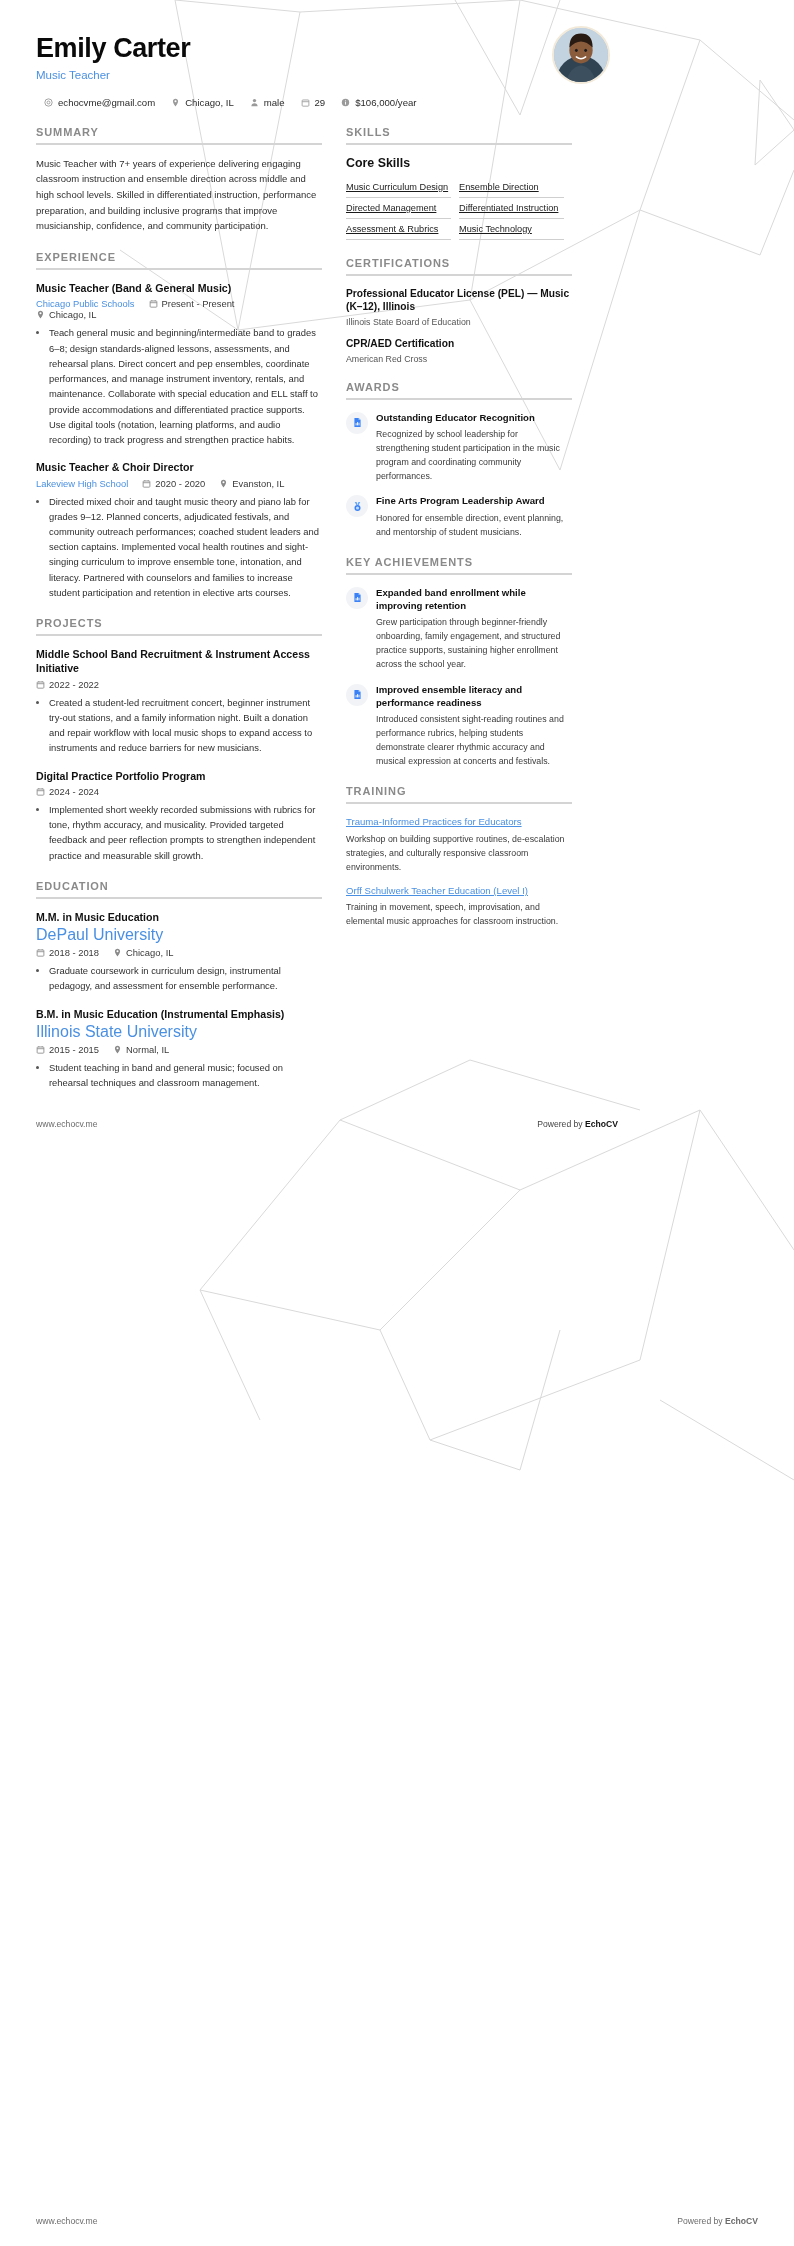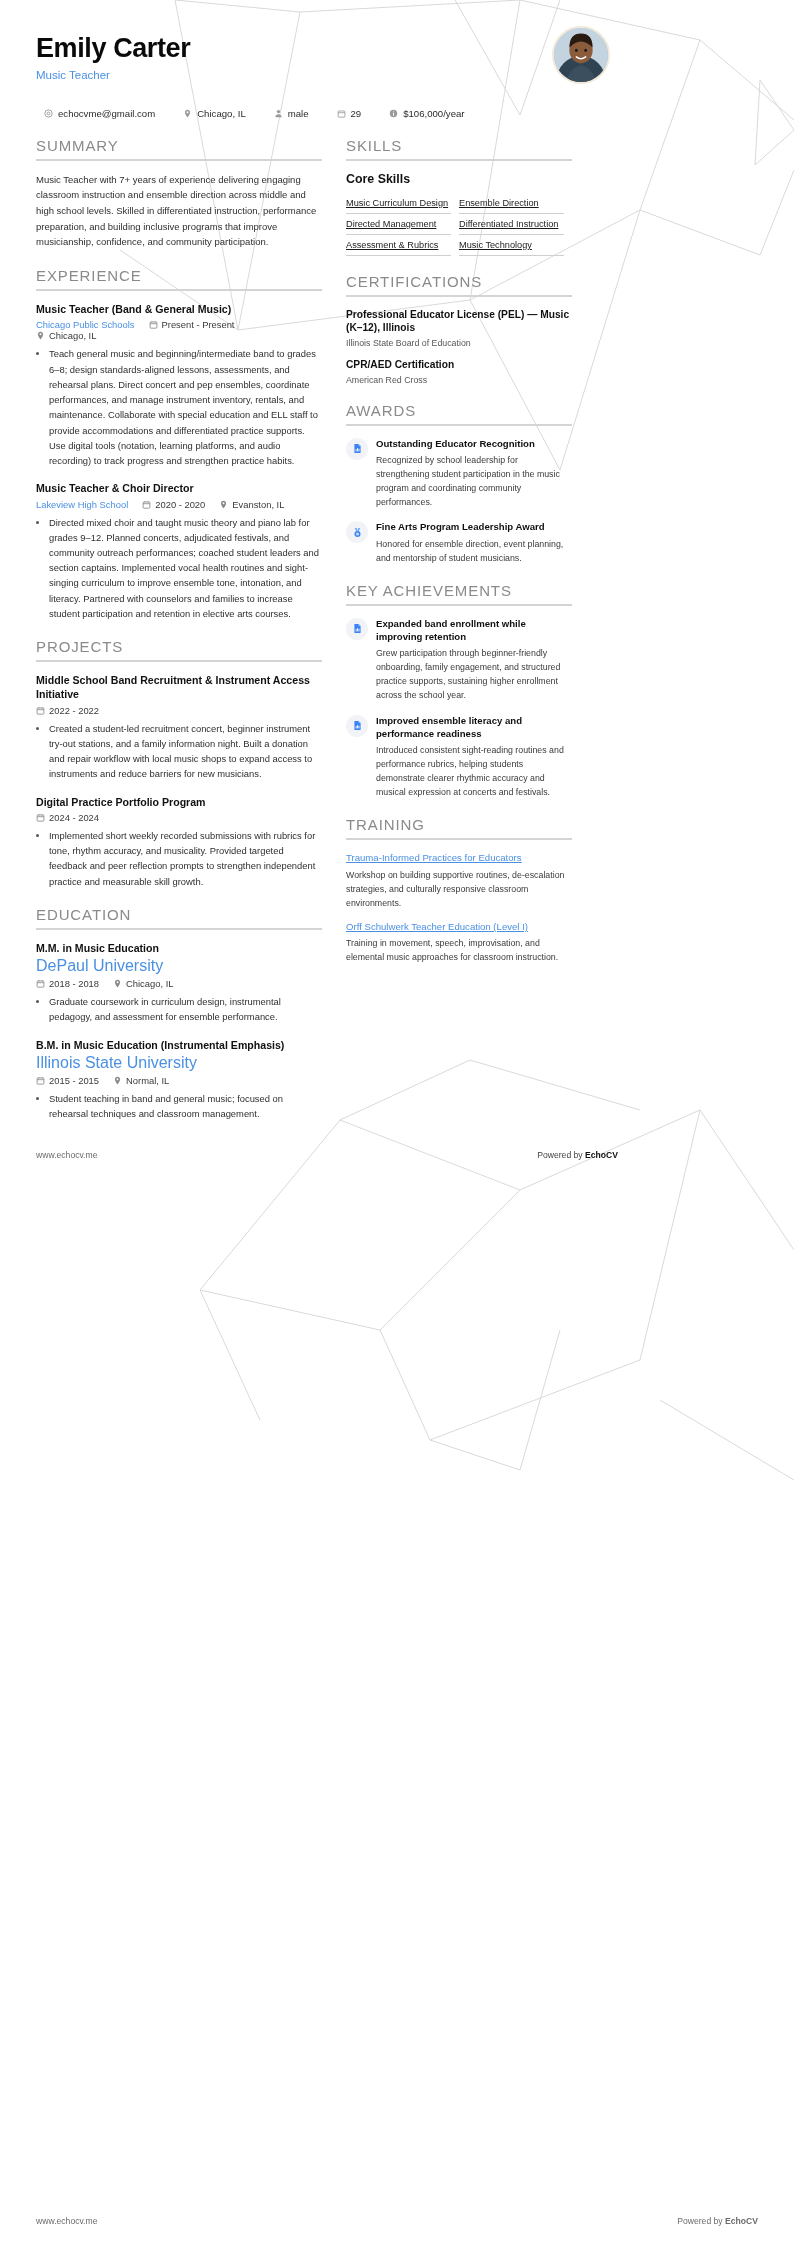--- a/index.html
+++ b/index.html
@@ -27,35 +27,35 @@
   .avatar-wrap {
     position:absolute; right:44px; top:26px;
     width: 58px; height:58px; border-radius:50%;
     overflow:hidden; border: 2.5px solid #f2e9d8;
     background: linear-gradient(180deg,#b9cde0 0%, #9fb6c9 100%);
   }
   .avatar-face { position:absolute; inset:0; }
 
   .contact-row {
     display:flex; align-items:center; flex-wrap:wrap;
-    gap: 12px; margin-top: 27px; margin-left: 8px;
+    gap: 0px; margin-top: 16px; margin-left: 8px;
     font-size: 9.6px; color:#2b2b2b;
   }
   .contact-item { display:flex; align-items:center; gap:5px; margin-right:16px; white-space:nowrap; }
   .cicon { width:9px; height:9px; display:inline-block; color:#9a9a9a; flex:none; }
   .cicon svg { display:block; width:9px; height:9px; }
 
   
   .columns { display:flex; padding: 18px 36px 0 36px; gap: 24px; align-items:flex-start; }
   .col-left { width: 286px; flex:none; }
   .col-right { width: 226px; flex:none; }
 
   .sec-title {
-    font-size: 15px; letter-spacing: 0.9px; color:#8a8a8a;
-    font-weight:400; text-transform:uppercase;
+    font-size: 11px; letter-spacing: 0.9px; color:#8a8a8a;
+    font-weight:700; text-transform:uppercase;
     padding-bottom: 5px;
   }
   .sec-rule { height:2px; background:#d4d4d4; margin-bottom:11px; }
   .sec { margin-bottom: 17px; }
 
   .body-text { font-size:9.5px; line-height:1.65; color:#2f2f2f; }
 
   
   .entry { margin-bottom: 13px; }
   .entry-title { font-size:10.6px; font-weight:700; color:#111; line-height:1.35; }

